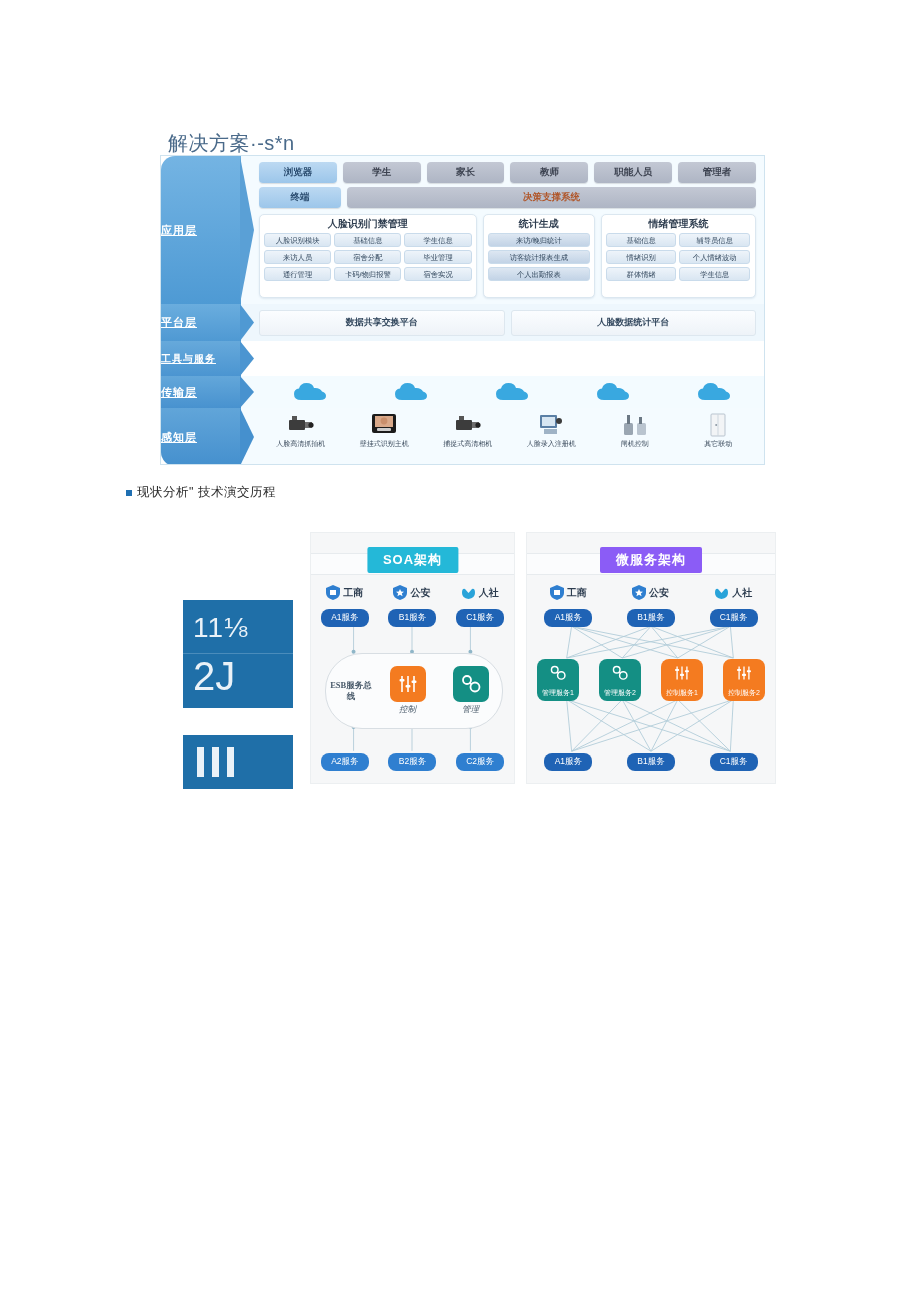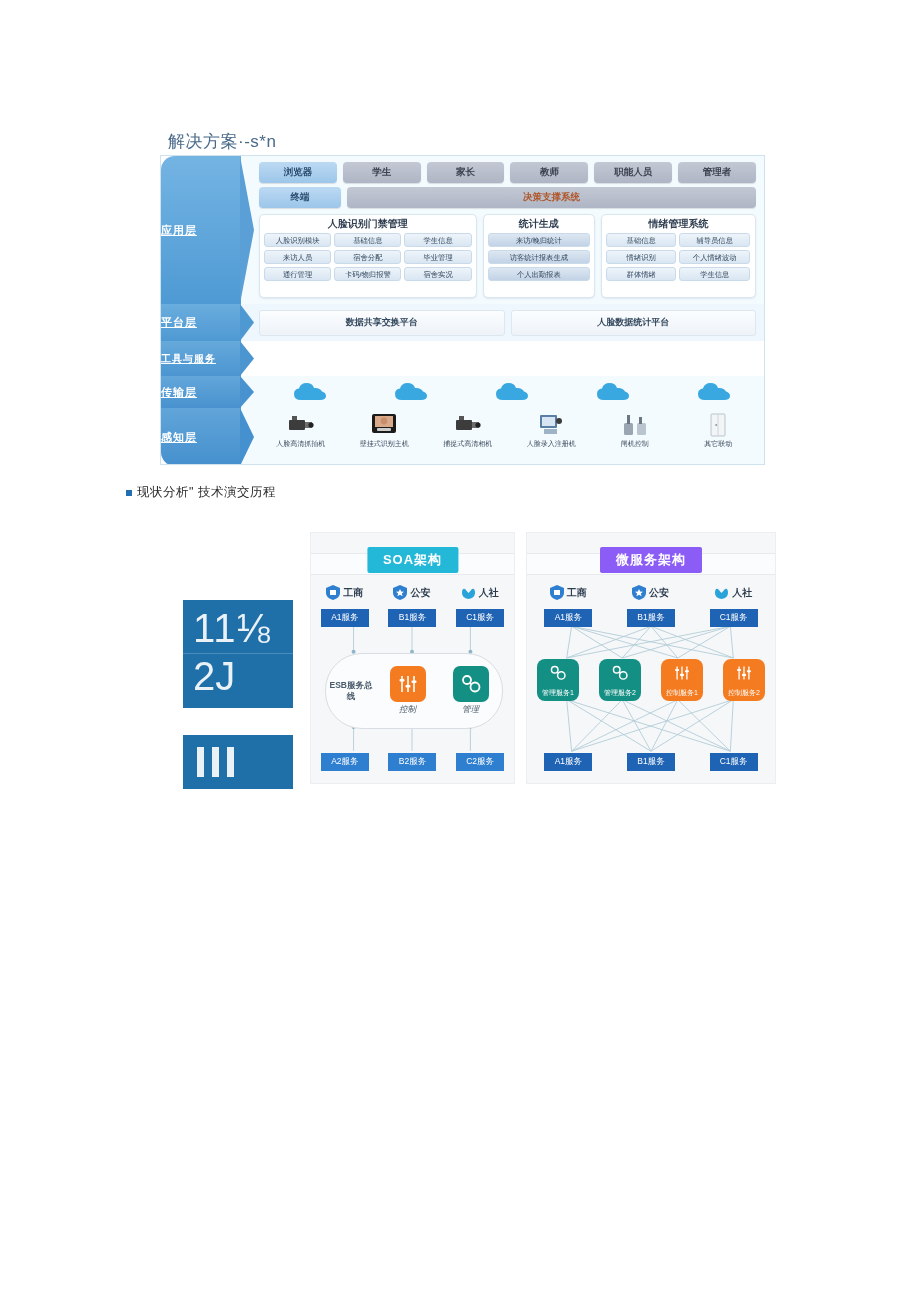--- a/index.html
+++ b/index.html
@@ -8,21 +8,21 @@
     font-family:"Liberation Sans","DejaVu Sans",sans-serif;
     color:#333;overflow:hidden;position:relative;
   }
   .page{position:absolute;inset:0;}
 
   
   .sec-title{
     position:absolute;font-size:15px;color:#5a6e8c;letter-spacing:.5px;
     white-space:nowrap;
   }
-  #title-solution{left:168px;top:130px;font-size:17px;color:#4a6a8a;}
+  #title-solution{left:168px;top:130px;font-size:20px;color:#4a6a8a;}
   #title-status{left:126px;top:484px;font-size:12.5px;color:#2b2b2b;}
   #title-status .bullet{
     display:inline-block;width:6px;height:6px;background:#1f6fb2;
     margin-right:5px;vertical-align:middle;
   }
 
   
   .arch{
     position:absolute;left:160px;top:155px;width:605px;height:310px;
     background:#ffffff;border:1px solid #cfe3ef;box-sizing:border-box;
@@ -173,37 +173,38 @@
     padding:4px 16px;border-radius:2px;white-space:nowrap;z-index:3;
   }
   #t-soa{background:#24b8d8;}
   #t-micro{background:#8b5cf6;}
 
   .orgs{position:absolute;top:52px;left:0;right:0;display:flex;justify-content:space-around;}
   .org{display:flex;align-items:center;gap:3px;}
   .org-name{font-size:10px;color:#2d3d50;font-weight:bold;}
   .svcrow{position:absolute;left:0;right:0;display:flex;justify-content:space-around;}
   .svc{
-    width:48px;height:18px;background:#1f63b5;color:#fff;border-radius:0;
+    width:48px;height:18px;background:#1f63b5;color:#fff;border-radius:8px;
     font-size:8.5px;display:flex;align-items:center;justify-content:center;
   }
   .svc.light{background:#2f7fd0;}
   #soa-svc-top{top:76px;}
   #soa-svc-bot{top:220px;}
   #mic-svc-top{top:76px;}
   #mic-svc-bot{top:220px;}
 
   .esb{
     position:absolute;left:14px;top:120px;width:176px;height:74px;
     border:1px solid #d8dee3;border-radius:37px;background:#fbfcfd;
     display:flex;align-items:center;
   }
   .esb-lbl{
     width:50px;text-align:center;font-size:8.5px;font-weight:bold;color:#4a5b6b;
     line-height:11px;
+    font-family:Liberation Serif, serif;
   }
   .node{display:flex;flex-direction:column;align-items:center;gap:2px;font-style:italic;}
   .node-box{
     width:36px;height:36px;border-radius:7px;display:flex;align-items:center;justify-content:center;
   }
   .node-box.orange{background:#f47b20;}
   .node-box.teal{background:#148f84;}
   .node-cap{font-size:8.5px;color:#4a5b6b;}
   .esb-nodes{flex:1;display:flex;justify-content:space-around;align-items:center;}
 
@@ -218,21 +219,21 @@
   .mnode-cap{
     position:absolute;bottom:3px;left:0;right:0;text-align:center;
     font-size:7px;color:#fff;
   }
   .wires{position:absolute;inset:0;pointer-events:none;}
 
   
   .blk{position:absolute;background:#1f6fa8;}
   #blk-a{left:183px;top:600px;width:110px;height:108px;}
   #blk-a .l1{
-    position:absolute;left:10px;top:2px;color:#eaf2f8;font-size:40px;font-weight:300;
+    position:absolute;left:10px;top:2px;color:#eaf2f8;font-size:28px;font-weight:300;
     letter-spacing:1px;line-height:52px;
   }
   #blk-a .l2{
     position:absolute;left:10px;top:50px;color:#eaf2f8;font-size:40px;font-weight:300;
     line-height:52px;
   }
   #blk-a .divider{position:absolute;left:0;right:0;top:53px;height:1px;background:#4a8cbb;}
   #blk-b{left:183px;top:735px;width:110px;height:54px;}
   #blk-b .bars{position:absolute;left:14px;top:12px;display:flex;gap:8px;}
   #blk-b .bars i{display:block;width:7px;height:30px;background:#eaf2f8;}

